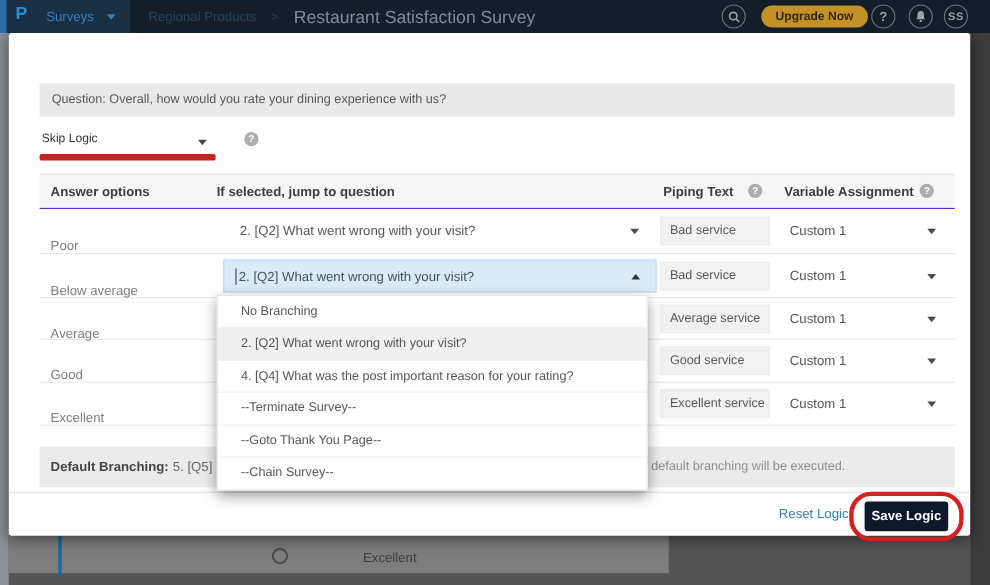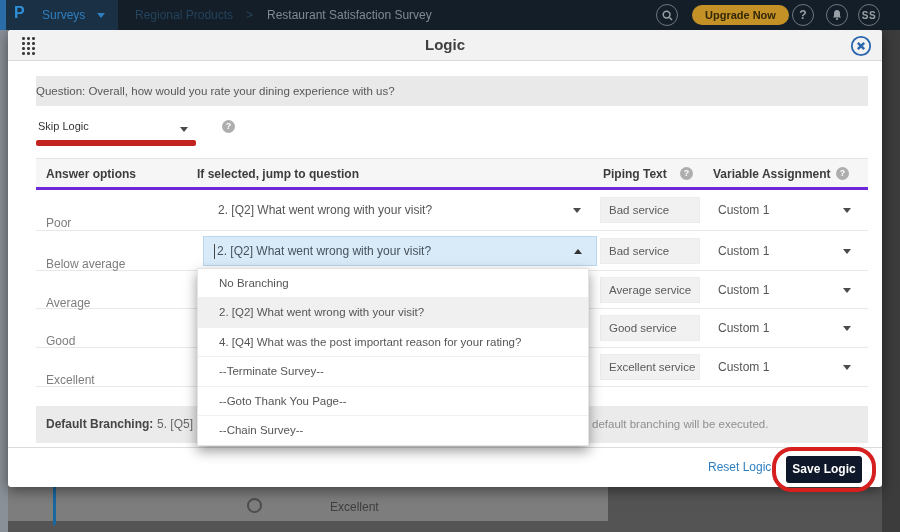--- a/index.html
+++ b/index.html
@@ -12,21 +12,21 @@
   .topbar .edgeblue{position:absolute;left:0;top:0;width:6px;height:30px;background:#2a6ca8;}
   .logo{position:absolute;left:14px;top:4px;font-size:16px;font-weight:bold;color:#2f8fd8;}
   .nav-surveys{position:absolute;left:42px;top:8px;font-size:12px;color:#2f7fc0;cursor:pointer;}
   .tri{width:0;height:0;border-left:4px solid transparent;border-right:4px solid transparent;}
   .tri-d{border-top:5px solid #4a4a4a;}
   .tri-u{border-bottom:5px solid #333;}
   .tri-blue{border-top-color:#2f7fc0;}
   .nav-caret{position:absolute;left:97px;top:13px;}
   .bc1{position:absolute;left:135px;top:8px;font-size:12px;color:#24435d;cursor:pointer;}
   .bcsep{position:absolute;left:246px;top:8px;font-size:12px;color:#24435d;}
-  .bc2{position:absolute;left:267px;top:8px;font-size:12px;color:#7e8a94;}
+  .bc2{position:absolute;left:267px;top:8px;font-size:16px;color:#7e8a94;}
   .tcirc{position:absolute;top:4px;width:22px;height:22px;border:1.5px solid #6f777e;border-radius:50%;
          display:flex;align-items:center;justify-content:center;color:#99a0a6;cursor:pointer;}
   .qmark::after{content:"?";font-size:12px;font-weight:bold;color:#99a0a6;}
   .upgrade{position:absolute;left:692px;top:5px;height:20px;padding:0 13px;border-radius:10px;
            background:#c49127;color:#332708;font-size:11px;font-weight:bold;line-height:20px;cursor:pointer;}
   .avatar-txt{font-size:10px;font-weight:bold;letter-spacing:.5px;}
 
   
   .strip-left{position:absolute;left:0;top:30px;width:8px;height:502px;background:#8a9098;z-index:1;}
   .strip-right{position:absolute;left:882px;top:30px;width:18px;height:502px;background:#3c3c3c;z-index:1;}
@@ -41,32 +41,32 @@
          box-shadow:0 3px 14px rgba(0,0,0,.5);z-index:10;}
   .m-header{position:absolute;left:0;top:0;width:874px;height:31px;background:#f2f2f2;
             border-bottom:1px solid #d9d9d9;border-radius:3px 3px 0 0;}
   .drag{position:absolute;left:13px;top:6px;width:14px;height:19px;
         background-image:radial-gradient(circle,#3c3c3c 1.3px,transparent 1.6px);background-size:5px 5px;cursor:grab;}
   .m-title{position:absolute;left:0;top:0;width:874px;text-align:center;line-height:30px;
            font-size:15px;font-weight:bold;color:#404040;}
   .m-close{position:absolute;right:10px;top:5px;width:22px;height:22px;cursor:pointer;}
 
   .qbar{position:absolute;left:28px;top:46px;width:832px;height:30px;background:#e9e9e9;
-        font-size:11.5px;color:#575757;line-height:30px;}
+        font-size:11.5px;color:#575757;line-height:30px;padding-left:11px;}
 
   .skip-label{position:absolute;left:30px;top:90px;font-size:11px;color:#333;cursor:pointer;}
   .skip-caret{position:absolute;left:172px;top:97px;}
   .ann-underline{position:absolute;left:28px;top:110px;width:160px;height:6px;background:#c32421;border-radius:2px;z-index:40;}
   .qhelp{width:13px;height:13px;border-radius:50%;background:#aeaeae;color:#fff;text-align:center;
          line-height:13px;font-size:9px;font-weight:bold;display:inline-block;}
   .qhelp::after{content:"?";}
   .skip-help{position:absolute;left:214px;top:90px;}
 
   .thead{position:absolute;left:28px;top:128px;width:832px;height:32px;background:#f6f6f6;
-         border-top:1px solid #e3e3e3;border-bottom:3px solid #6d28d9;}
+         border-top:1px solid #e3e3e3;border-bottom:1px solid #6d28d9;}
   .thead span{position:absolute;top:8px;font-size:12px;font-weight:bold;color:#3d3d3d;white-space:nowrap;}
   .th-help{position:absolute;top:8px;}
 
   .trow{position:absolute;left:28px;width:832px;border-bottom:1px solid #e8e8e8;}
   .ans{position:absolute;left:10px;top:50%;transform:translateY(-50%);font-size:12px;color:#7d7d7d;white-space:nowrap;margin-top:13px;}
   .jump-text{position:absolute;left:182px;top:50%;transform:translateY(-50%);font-size:12px;color:#555;white-space:nowrap;cursor:pointer;}
   .jump-caret{position:absolute;left:537px;top:50%;margin-top:-2px;}
   .pipbox{position:absolute;left:564px;top:50%;transform:translateY(-50%);width:100px;height:26px;background:#f1f1f1;
           border:1px solid #ececec;font-size:11.5px;color:#5a5a5a;line-height:24px;padding-left:8px;white-space:nowrap;overflow:hidden;}
   .var-text{position:absolute;left:682px;top:50%;transform:translateY(-50%);font-size:12px;color:#555;cursor:pointer;}
@@ -136,31 +136,20 @@
   <div class="strip-right"></div>
   <div class="bottomzone">
     <div class="bz-card"></div>
     <div class="bz-blueline"></div>
     <div class="bz-radio"></div>
     <div class="bz-label">Excellent</div>
   </div>
 
   <div class="modal">
 
-    <div class="m-header">
-      <div class="drag"></div>
-      <div class="m-title">Logic</div>
-      <div class="m-close">
-        <svg width="22" height="22" viewBox="0 0 22 22">
-          <circle cx="11" cy="11" r="9.2" fill="none" stroke="#2a66ad" stroke-width="1.8"></circle>
-          <line x1="7.8" y1="7.8" x2="14.2" y2="14.2" stroke="#2a66ad" stroke-width="2.4"></line>
-          <line x1="14.2" y1="7.8" x2="7.8" y2="14.2" stroke="#2a66ad" stroke-width="2.4"></line>
-        </svg>
-      </div>
-    </div>
 
     <div class="qbar">Question: Overall, how would you rate your dining experience with us?</div>
 
     <div class="skip-label">Skip Logic</div>
     <div class="tri tri-d skip-caret"></div>
     <div class="ann-underline"></div>
     <div class="qhelp skip-help"></div>
 
     <div class="thead">
       <span style="left:10px;">Answer options</span>

